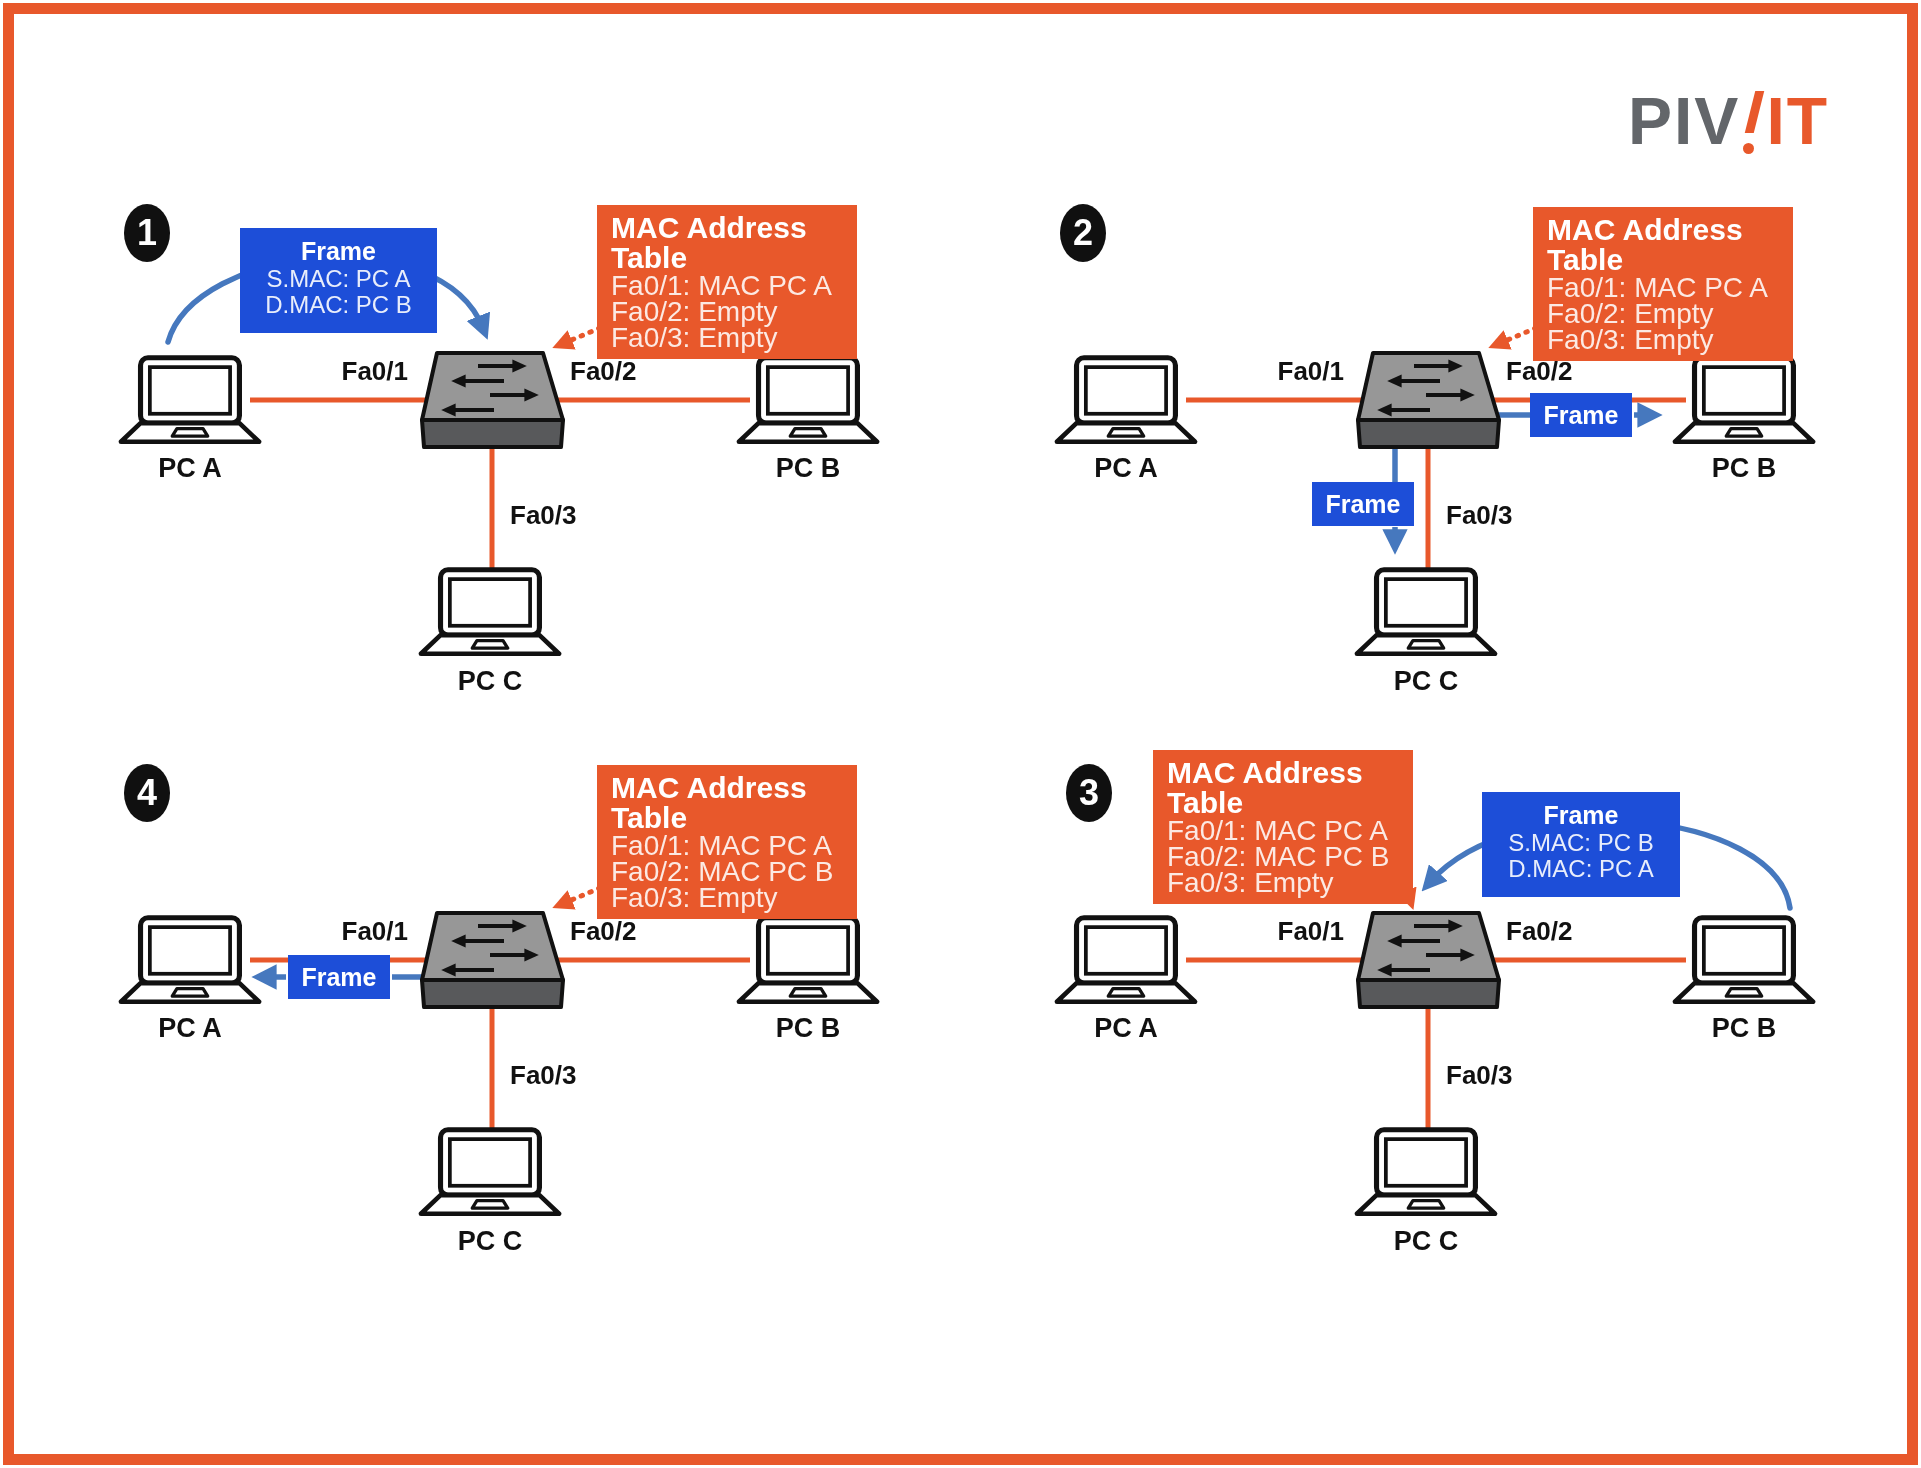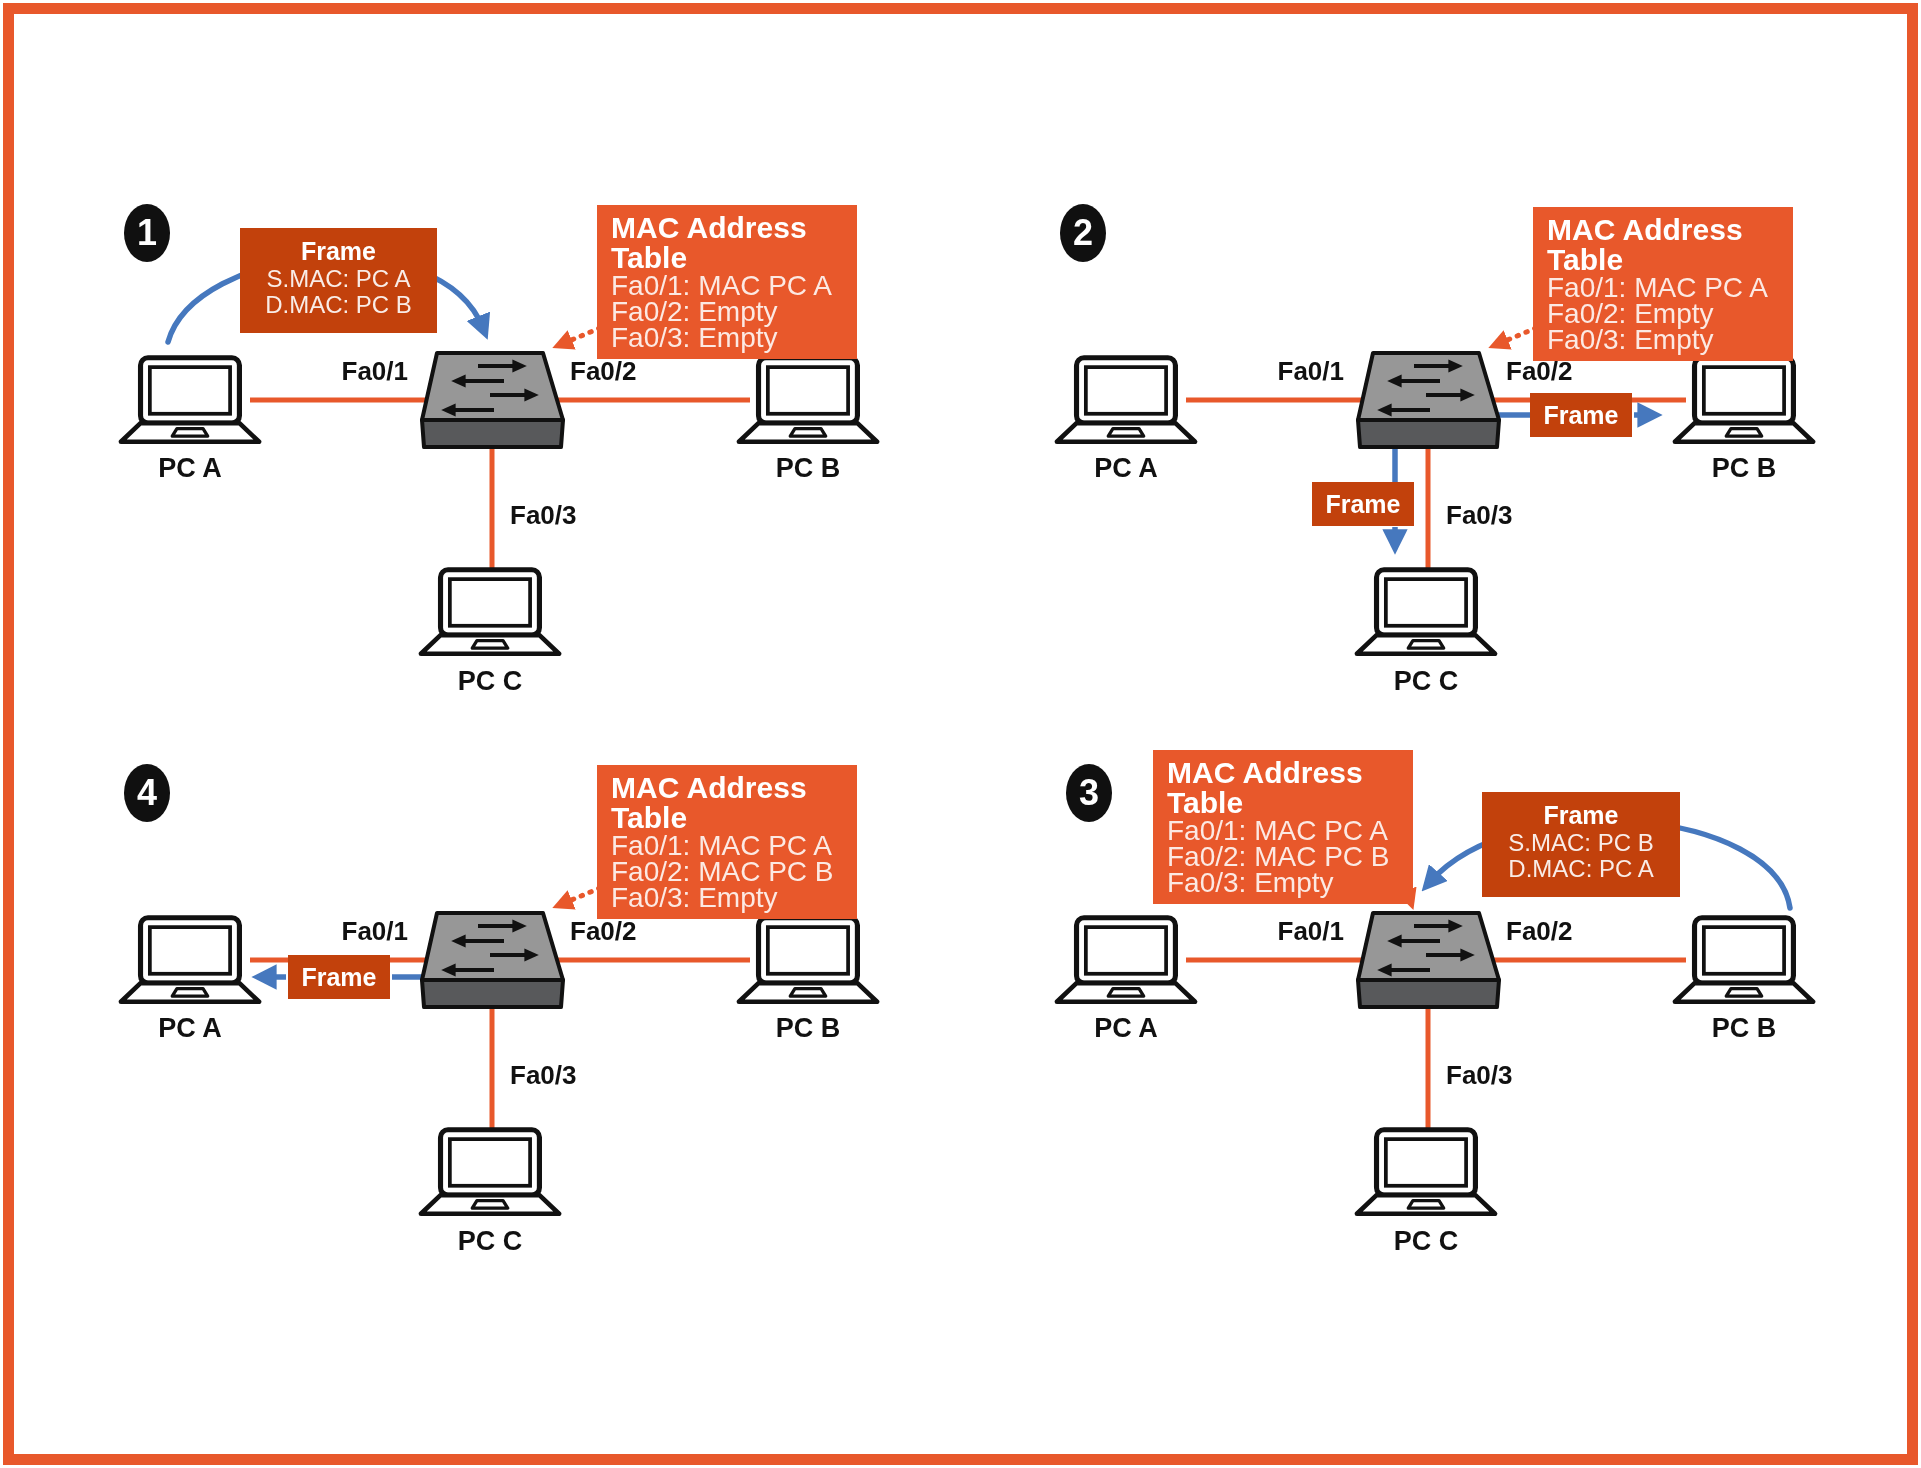--- a/index.html
+++ b/index.html
@@ -24,21 +24,21 @@
 
   .badge{position:absolute;left:24px;top:54px;width:46px;height:58px;border-radius:50%;
          background:#101010;color:#fff;display:flex;align-items:center;justify-content:center;
          font-size:36px;font-weight:700;}
 
   .macbox{position:absolute;width:260px;min-height:120px;background:#E8582B;color:#fff;
           padding:8px 6px 8px 14px;box-sizing:border-box;}
   .macbox .mt{font-size:30px;font-weight:700;line-height:30px;}
   .macbox .mr{font-size:28px;line-height:26px;color:rgba(255,255,255,0.87);}
 
-  .framebox{position:absolute;background:#c2410c;color:#fff;text-align:center;box-sizing:border-box;}
+  .framebox{position:absolute;background:#1d4ed8;color:#fff;text-align:center;box-sizing:border-box;}
   .framebox.big{width:197px;height:105px;padding-top:8px;}
   .framebox .ft{font-size:25px;font-weight:700;line-height:30px;}
   .framebox .fr{font-size:24px;line-height:26px;color:rgba(255,255,255,0.9);}
   .framebox.small{width:102px;height:44px;line-height:44px;font-size:25px;font-weight:700;}
 
   .port{position:absolute;font-size:26px;font-weight:700;color:#111;white-space:nowrap;}
   .port.fa1{left:226px;top:206px;width:82px;text-align:right;}
   .port.fa2{left:470px;top:206px;}
   .port.fa3{left:410px;top:306px;margin-top:44px;}
 
@@ -81,20 +81,28 @@
         <g stroke="#111" stroke-width="4">
           <line x1="56" y1="13" x2="100" y2="13" marker-end="url(#mBlack)"></line>
           <line x1="82" y1="28" x2="34" y2="28" marker-end="url(#mBlack)"></line>
           <line x1="68" y1="42" x2="112" y2="42" marker-end="url(#mBlack)"></line>
           <line x1="72" y1="57" x2="24" y2="57" marker-end="url(#mBlack)"></line>
         </g>
       </g>
     </defs>
   </svg>
 
+  <div class="logo">
+    <span class="lg">PIV</span>
+    <span class="lx">
+      <i class="bar"></i>
+      <i class="dot"></i>
+    </span>
+    <span class="lo">IT</span>
+  </div>
 
   <div class="panel" style="left:100px;top:150px">
     <svg class="art" width="820" height="560" viewBox="0 0 820 560">
       <line class="olink" x1="150" y1="250" x2="650" y2="250"></line>
       <line class="olink" x1="392" y1="250" x2="392" y2="428"></line>
       <use href="#laptop" transform="translate(20,205) scale(0.933)"></use>
       <use href="#laptop" transform="translate(638,205) scale(0.933)"></use>
       <use href="#laptop" transform="translate(320,417) scale(0.933)"></use>
       <use href="#switch" transform="translate(322,203)"></use>
       <path class="barc" d="M68,192 C95,95 340,70 383,178" marker-end="url(#mBlue)"></path>

